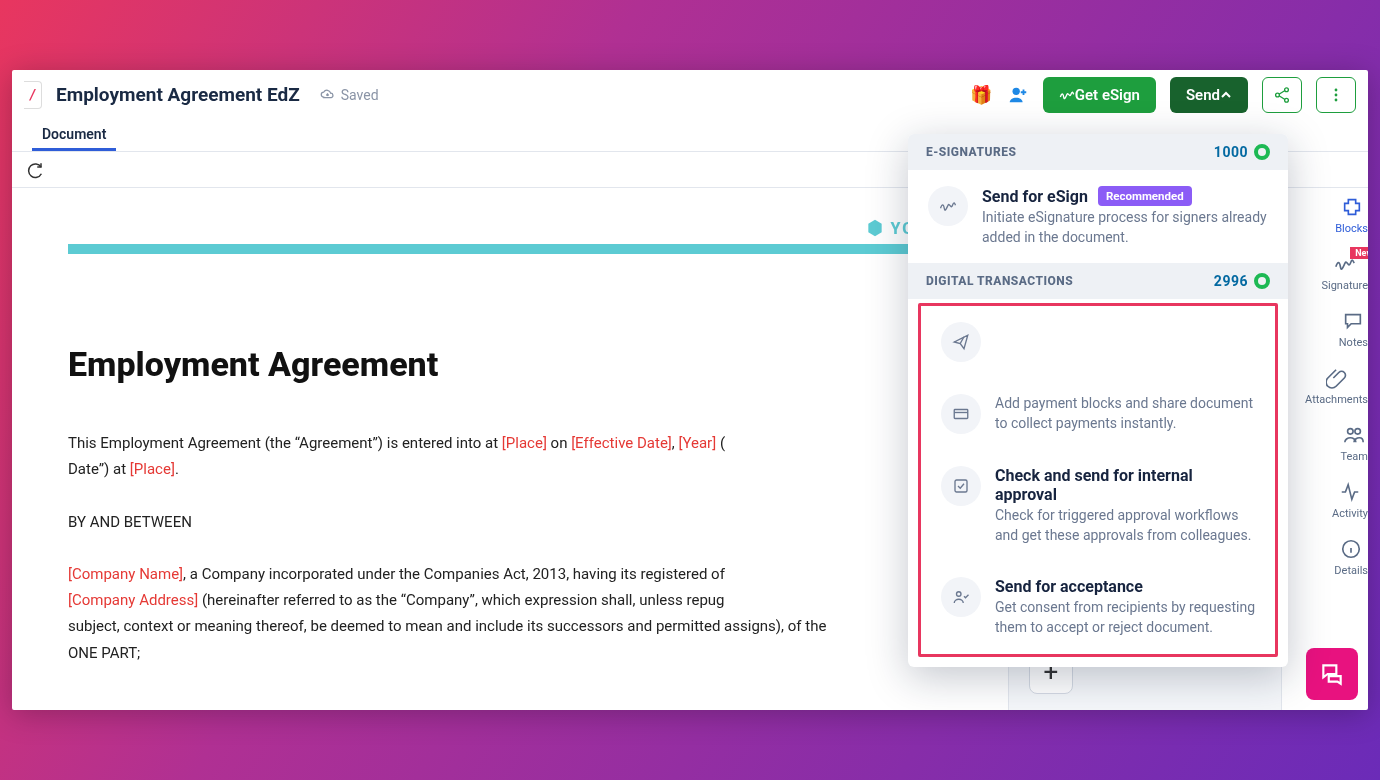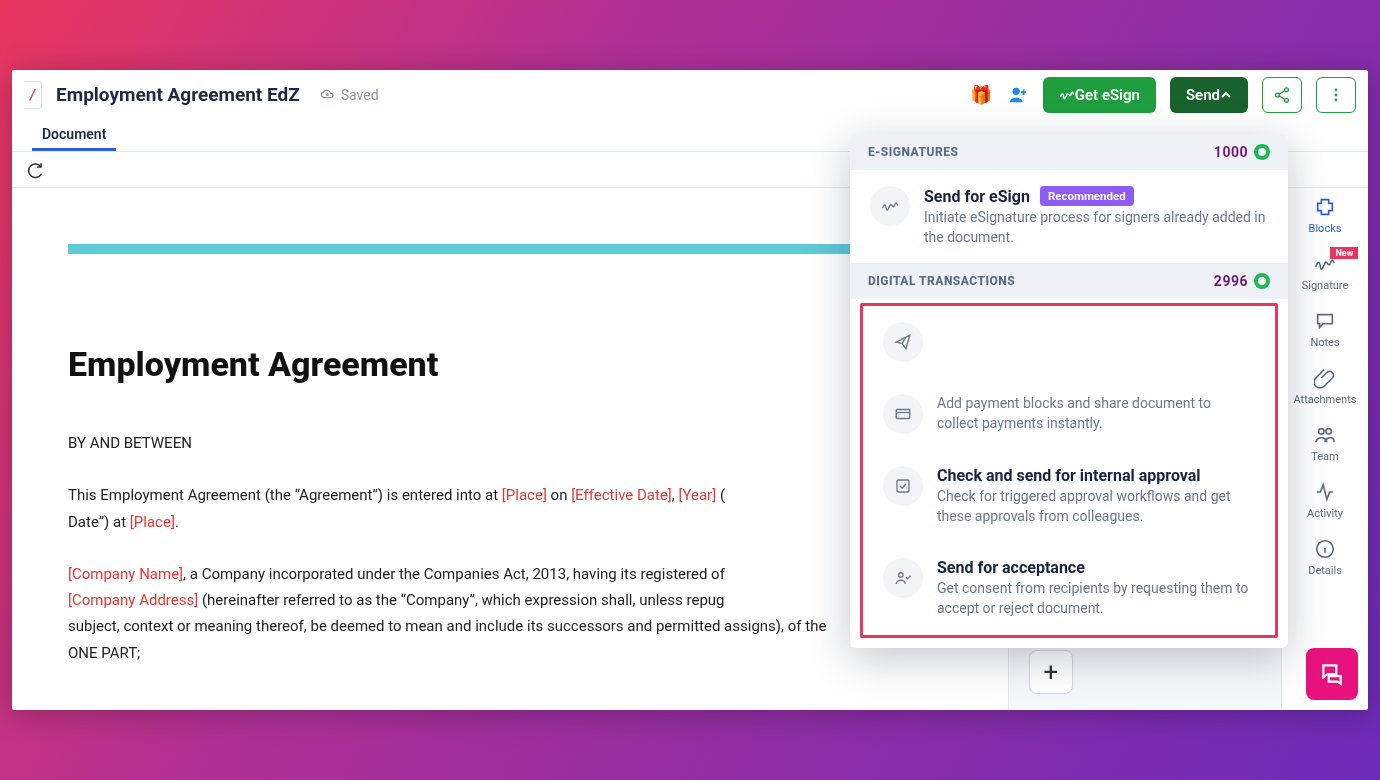--- a/index.html
+++ b/index.html
@@ -48,43 +48,43 @@
   .logo-you svg{width:20px;height:20px;fill:#5ccbd3}
   .hr-bar{height:10px;background:#5ccbd3;margin:6px 0 90px 0}
   .h1{font-size:34px;font-weight:800;color:#111;margin-bottom:46px}
   .p{font-size:15px;line-height:1.75;color:#222;max-width:790px;margin-bottom:26px}
   .ph{color:#e53935}
   
   .right-zone{width:360px;border-left:1px solid #e2e6ed;display:flex}
   .blocks-col{flex:1;background:#f5f7fa;padding:16px 20px;overflow:hidden;display:flex;flex-direction:column;gap:14px}
   .add-square{width:44px;height:44px;border:1px solid #d4dae3;border-radius:8px;background:#fff;display:flex;align-items:center;justify-content:center;font-size:26px;color:#333;margin-top:auto}
   .style-heading{font-size:15px;color:#5a6b85;margin-top:10px}
-  .rail{width:87px;border-left:1px solid #e2e6ed;padding-top:8px;display:flex;flex-direction:column;align-items:center;gap:18px;position:relative}
+  .rail{width:87px;border-left:1px solid #e2e6ed;padding-top:8px;display:flex;flex-direction:column;align-items:flex-end;gap:18px;position:relative}
   .rail-item{display:flex;flex-direction:column;align-items:center;gap:4px;font-size:11px;color:#5a6b85;cursor:pointer;position:relative}
   .rail-item.active{color:#2f5dd8}
   .rail-item svg{width:22px;height:22px;stroke:#5a6b85;fill:none;stroke-width:1.8}
   .rail-item.active svg{stroke:#2f5dd8}
   .new-pill{position:absolute;top:-6px;right:-10px;background:#e8365f;color:#fff;font-size:9px;padding:1px 5px;border-radius:0;font-weight:700}
   
   .popup{
     position:absolute;
     top:64px; right:80px;
-    width:438px;
+    width:380px;
     background:#fff;
     border-radius:6px;
     box-shadow:0 10px 40px rgba(20,30,60,.25);
     overflow:hidden;
     z-index:50;
   }
   .pop-section-head{
     background:#eef1f5;padding:10px 18px;
     display:flex;align-items:center;justify-content:space-between;
     font-size:12px;font-weight:800;letter-spacing:.5px;color:#5a6b85
   }
-  .count-badge{display:flex;align-items:flex-start;gap:6px;font-size:14px;font-weight:700;color:#701a75}
+  .count-badge{display:flex;align-items:flex-start;gap:6px;font-size:14px;font-weight:700;color:#0369a1}
   .ring{width:16px;height:16px;border:4px solid #1db954;border-radius:50%}
   .pop-item{display:flex;gap:14px;padding:16px 20px;align-items:flex-start}
   .pop-icon{width:40px;height:40px;border-radius:20px;background:#f2f4f8;display:flex;align-items:center;justify-content:center;flex-shrink:0}
   .pop-icon svg{width:18px;height:18px;stroke:#6b7890;fill:none;stroke-width:1.8}
   .pop-title{font-size:16px;font-weight:700;color:#17243f;margin-bottom:2px;display:flex;align-items:center;gap:10px}
   .rec{background:#8b5cf6;color:#fff;font-size:11.5px;font-weight:700;padding:3px 8px;border-radius:4px}
   .pop-desc{font-size:14px;color:#6b7890;line-height:1.4}
   .highlight-box{border:3px solid #e8365f;margin:4px 10px 10px 10px;border-radius:2px}
   
   .fab{position:absolute;right:22px;bottom:80px;width:52px;height:52px;border-radius:8px;background:#e8127f;display:flex;align-items:center;justify-content:center}
@@ -159,26 +159,26 @@
       <div class="logo-you">
         <svg viewBox="0 0 24 24">
             <path d="M12 2l8 5v10l-8 5-8-5V7z"></path>
           </svg>
         <span>YOU</span>
       </div>
       <div class="hr-bar"></div>
 
       <div class="h1">Employment Agreement</div>
 
-      <div class="p">BY AND BETWEEN</div>
-
       <div class="p">
         <span>This Employment Agreement (the “Agreement”) is entered into at </span><span class="ph">[Place]</span><span> on </span><span class="ph">[Effective Date]</span><span>, </span><span class="ph">[Year]</span><span> (</span><br>
         <span>Date”) at </span><span class="ph">[Place]</span><span>.</span>
       </div>
+
+      <div class="p">BY AND BETWEEN</div>
 
       <div class="p">
         <span class="ph">[Company Name]</span><span>, a Company incorporated under the Companies Act, 2013, having its registered of</span><br>
         <span class="ph">[Company Address]</span><span> (hereinafter referred to as the “Company”, which expression shall, unless repug</span><br>
         <span>subject, context or meaning thereof, be deemed to mean and include its successors and permitted assigns), of the ONE PART;</span>
       </div>
     </div>
 
     <div class="right-zone">
       <div class="blocks-col">

